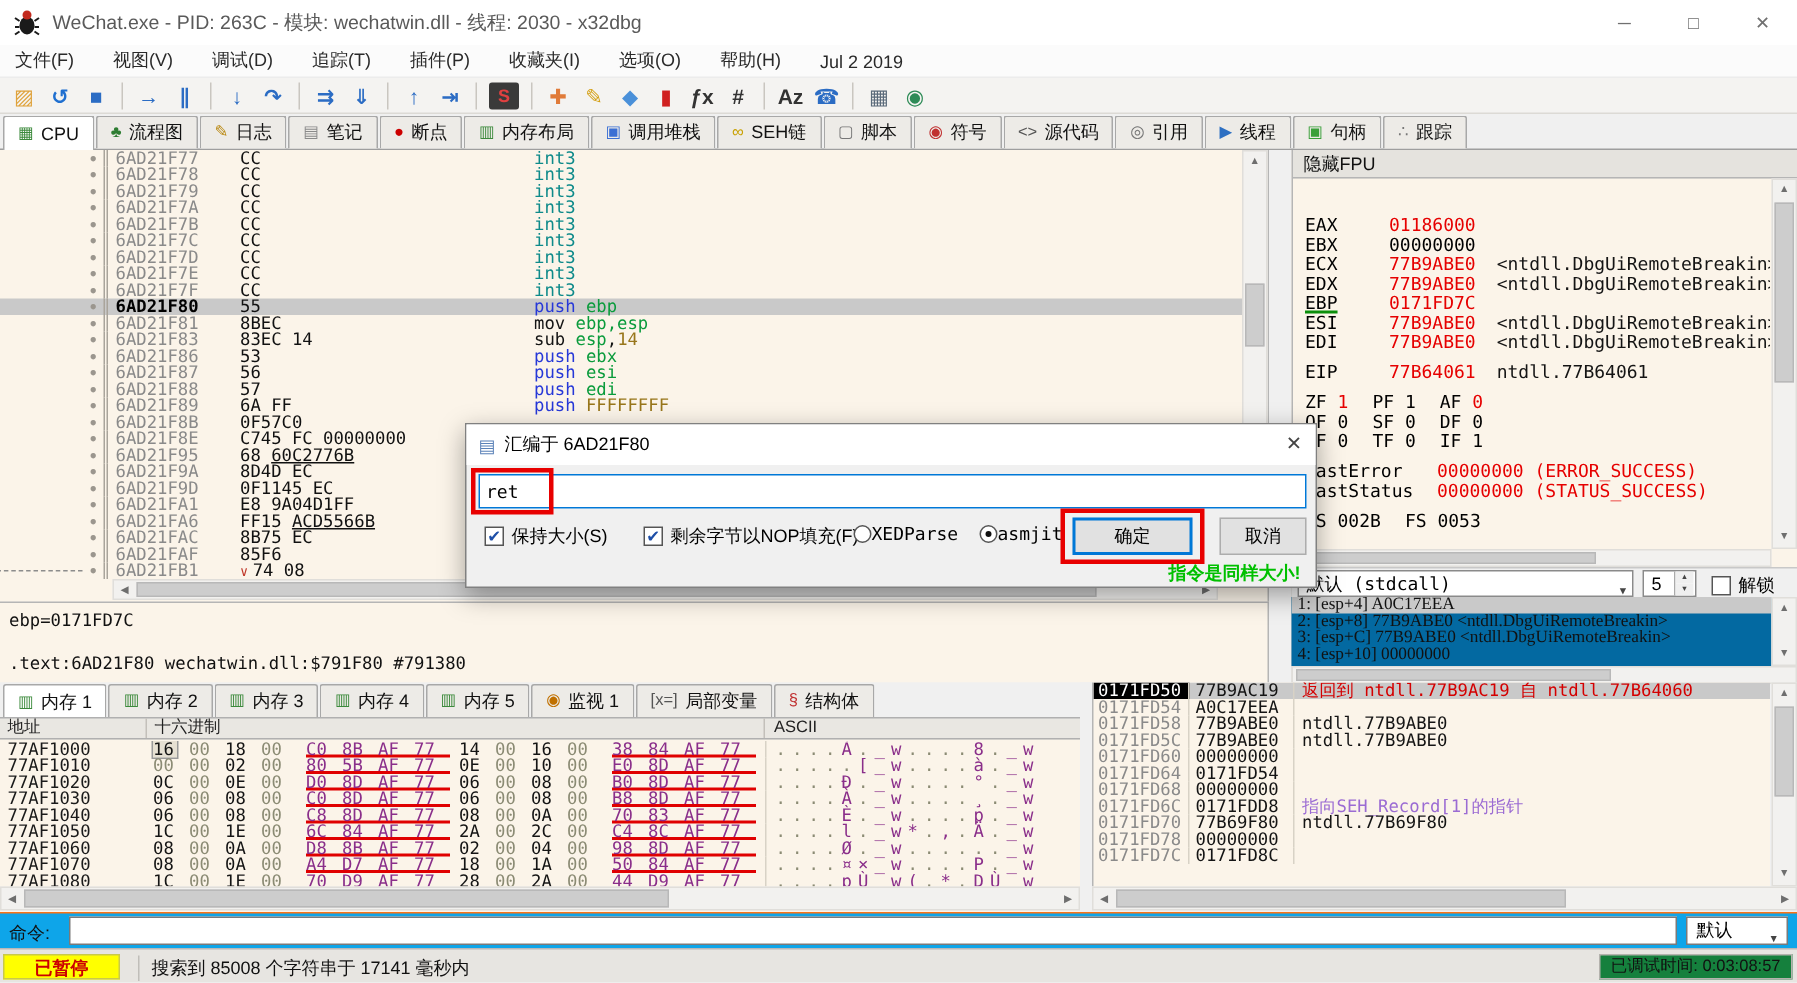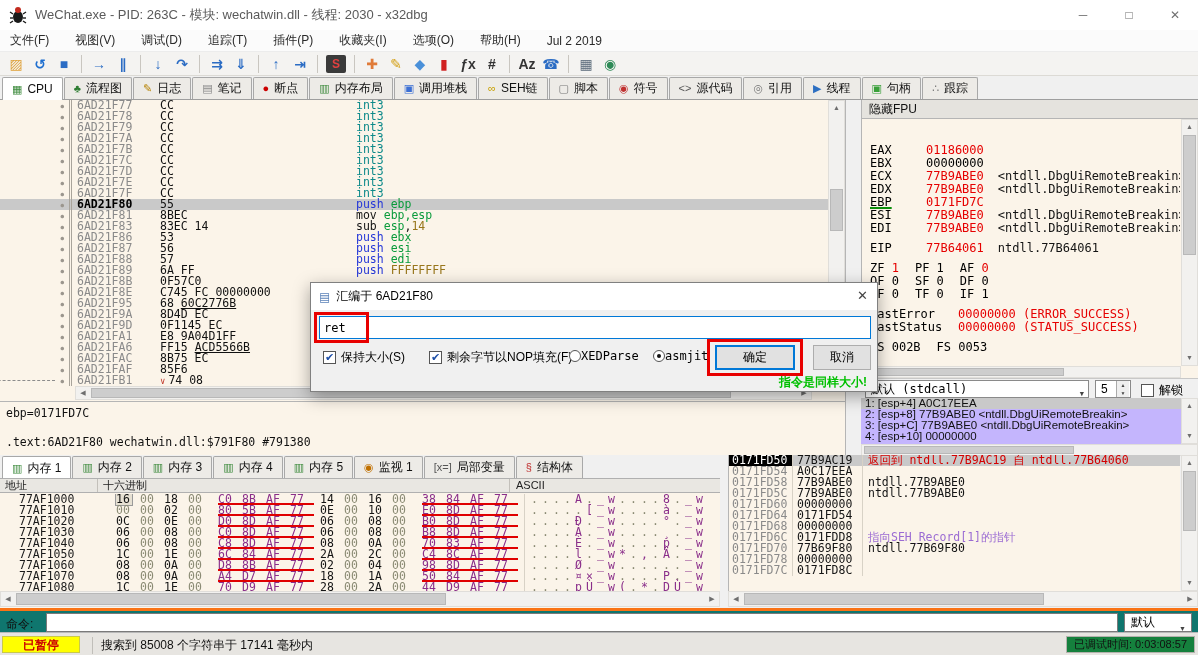--- a/index.html
+++ b/index.html
@@ -104,40 +104,40 @@
   #ccarrow { position:absolute; right:4px; top:5px; font-size:7px; color:#444; }
   #depthbox { position:absolute; left:234px; top:1px; width:36px; height:18px; background:#FFFFFF;
               border:1px solid #8A8A8A; font-size:12px; line-height:16px; padding-left:5px; }
   #depthspin { position:absolute; right:1px; top:0; width:13px; height:16px; border-left:1px solid #AAA;
                display:flex; flex-direction:column; }
   #depthspin span { flex:1; font-size:5px; text-align:center; color:#444; line-height:8px; background:#EFEFEF; }
   #unlockrow { position:absolute; left:280px; top:3px; display:flex; align-items:center; }
   .cbx { width:13px; height:13px; background:#FFF; border:1px solid #555; display:inline-flex;
          align-items:center; justify-content:center; font-size:11px; color:#1E4FA8; }
   #unlocklabel { font-size:12px; margin-left:5px; }
-  #argspane { position:absolute; left:861px; top:398px; width:320px; height:46px; background:#c4b5fd;
-              overflow:hidden; font-family:Liberation Sans, sans-serif; font-size:11.5px; }
+  #argspane { position:absolute; left:861px; top:398px; width:320px; height:46px; background:#0369a1;
+              overflow:hidden; font-family:Liberation Serif, serif; font-size:11.5px; }
   .argline { height:11px; line-height:11px; white-space:pre; padding-left:4px; color:#111; }
   .argline.hl { background:#C9C9C9; }
   #args-vscroll { left:1181px; top:398px; width:17px; height:46px; }
   #args-hscroll { left:861px; top:444px; width:337px; height:12px; }
 
   
   #btabs { position:absolute; left:0; top:455px; width:728px; height:23px; background:#F0F0F0;
            display:flex; align-items:flex-end; padding-left:2px; }
 
   
   #dumpwrap { position:absolute; left:0; top:478px; width:720px; height:130px; background:#FBF4E9; }
   #dumphead { position:absolute; left:0; top:0; width:720px; height:15px; background:#E9E7E2;
               border-top:1px solid #B0B0B0; border-bottom:1px solid #B0B0B0;
               display:flex; font-size:11px; color:#222; line-height:13px; }
   #dh-addr { width:98px; padding-left:5px; border-right:1px solid #C3C0BA; }
   #dh-hex { width:412px; padding-left:5px; border-right:1px solid #C3C0BA; }
   #dh-ascii { flex:1; padding-left:6px; }
-  #dumprows { position:absolute; left:14px; top:16px; width:720px; height:97px; overflow:hidden; }
+  #dumprows { position:absolute; left:0; top:16px; width:720px; height:97px; overflow:hidden; }
   .mrow { display:flex; height:11px; line-height:11px; font-family:"DejaVu Sans Mono",monospace;
           font-size:11.5px; white-space:pre; }
   .m-addr { width:98px; flex:0 0 auto; padding-left:5px; color:#1A1A1A; }
   .m-hex { width:412px; flex:0 0 auto; display:flex; padding-left:4px; }
   .hgroup { display:flex; margin-right:6px; }
   .hgroup.ptr { border-bottom:2px solid #E00000; }
   .byte { width:24px; color:#141414; }
   .byte.z { color:#8B8B74; }
   .byte.pb { color:#8A2E8A; }
   .byte.cur { outline:1px solid #9A9A9A; background:#E6E0D2; width:16px; margin-right:8px; }
@@ -155,22 +155,22 @@
   .s-addr { width:64px; flex:0 0 auto; padding-left:3px; color:#8A8A8A; border-right:1px solid #D8D2C6; }
   .s-addr.cursel { background:#000; color:#FFF; }
   .s-val { width:70px; flex:0 0 auto; padding-left:4px; color:#141414; border-right:1px solid #D8D2C6; }
   .s-com { flex:1; padding-left:5px; color:#141414; }
   .s-com.red { color:#D40000; } .s-com.purple { color:#9B6BD3; }
   #stack-vscroll { left:1181px; top:455px; width:17px; height:136px; }
   #stack-hscroll { left:728px; top:591px; width:470px; height:16px; }
   #vsplit { position:absolute; left:720px; top:455px; width:8px; height:152px; background:#F0F0F0; }
 
   
-  #cmdrow { position:absolute; left:0; top:608px; width:1198px; height:24px; background:#0f766e;
-            border-top:3px solid #f97316; }
+  #cmdrow { position:absolute; left:0; top:608px; width:1198px; height:24px; background:#0ea5e9;
+            border-top:1px solid #f97316; }
   #cmdlabel { position:absolute; left:6px; top:5px; font-size:12px; color:#111; }
   #cmdinput { position:absolute; left:46px; top:2px; width:1072px; height:19px; background:#FFF;
               border:1px solid #7A7A7A; font-size:12px; padding:0 4px; }
   #cmddrop { position:absolute; left:1124px; top:2px; width:68px; height:19px; background:#FFF;
              border:1px solid #7A7A7A; font-size:12px; line-height:17px; padding-left:6px; }
   #cmddrop .ccarr { position:absolute; right:5px; top:6px; font-size:7px; color:#444; }
   #statusbar { position:absolute; left:0; top:632px; width:1198px; height:23px; background:#E7E5E1;
                border-top:1px solid #B8B8B8; }
   #paused { position:absolute; left:2px; top:3px; width:78px; height:17px; background:#FFFF00;
             color:#CC0000; font-weight:bold; font-size:12px; text-align:center; line-height:16px;

